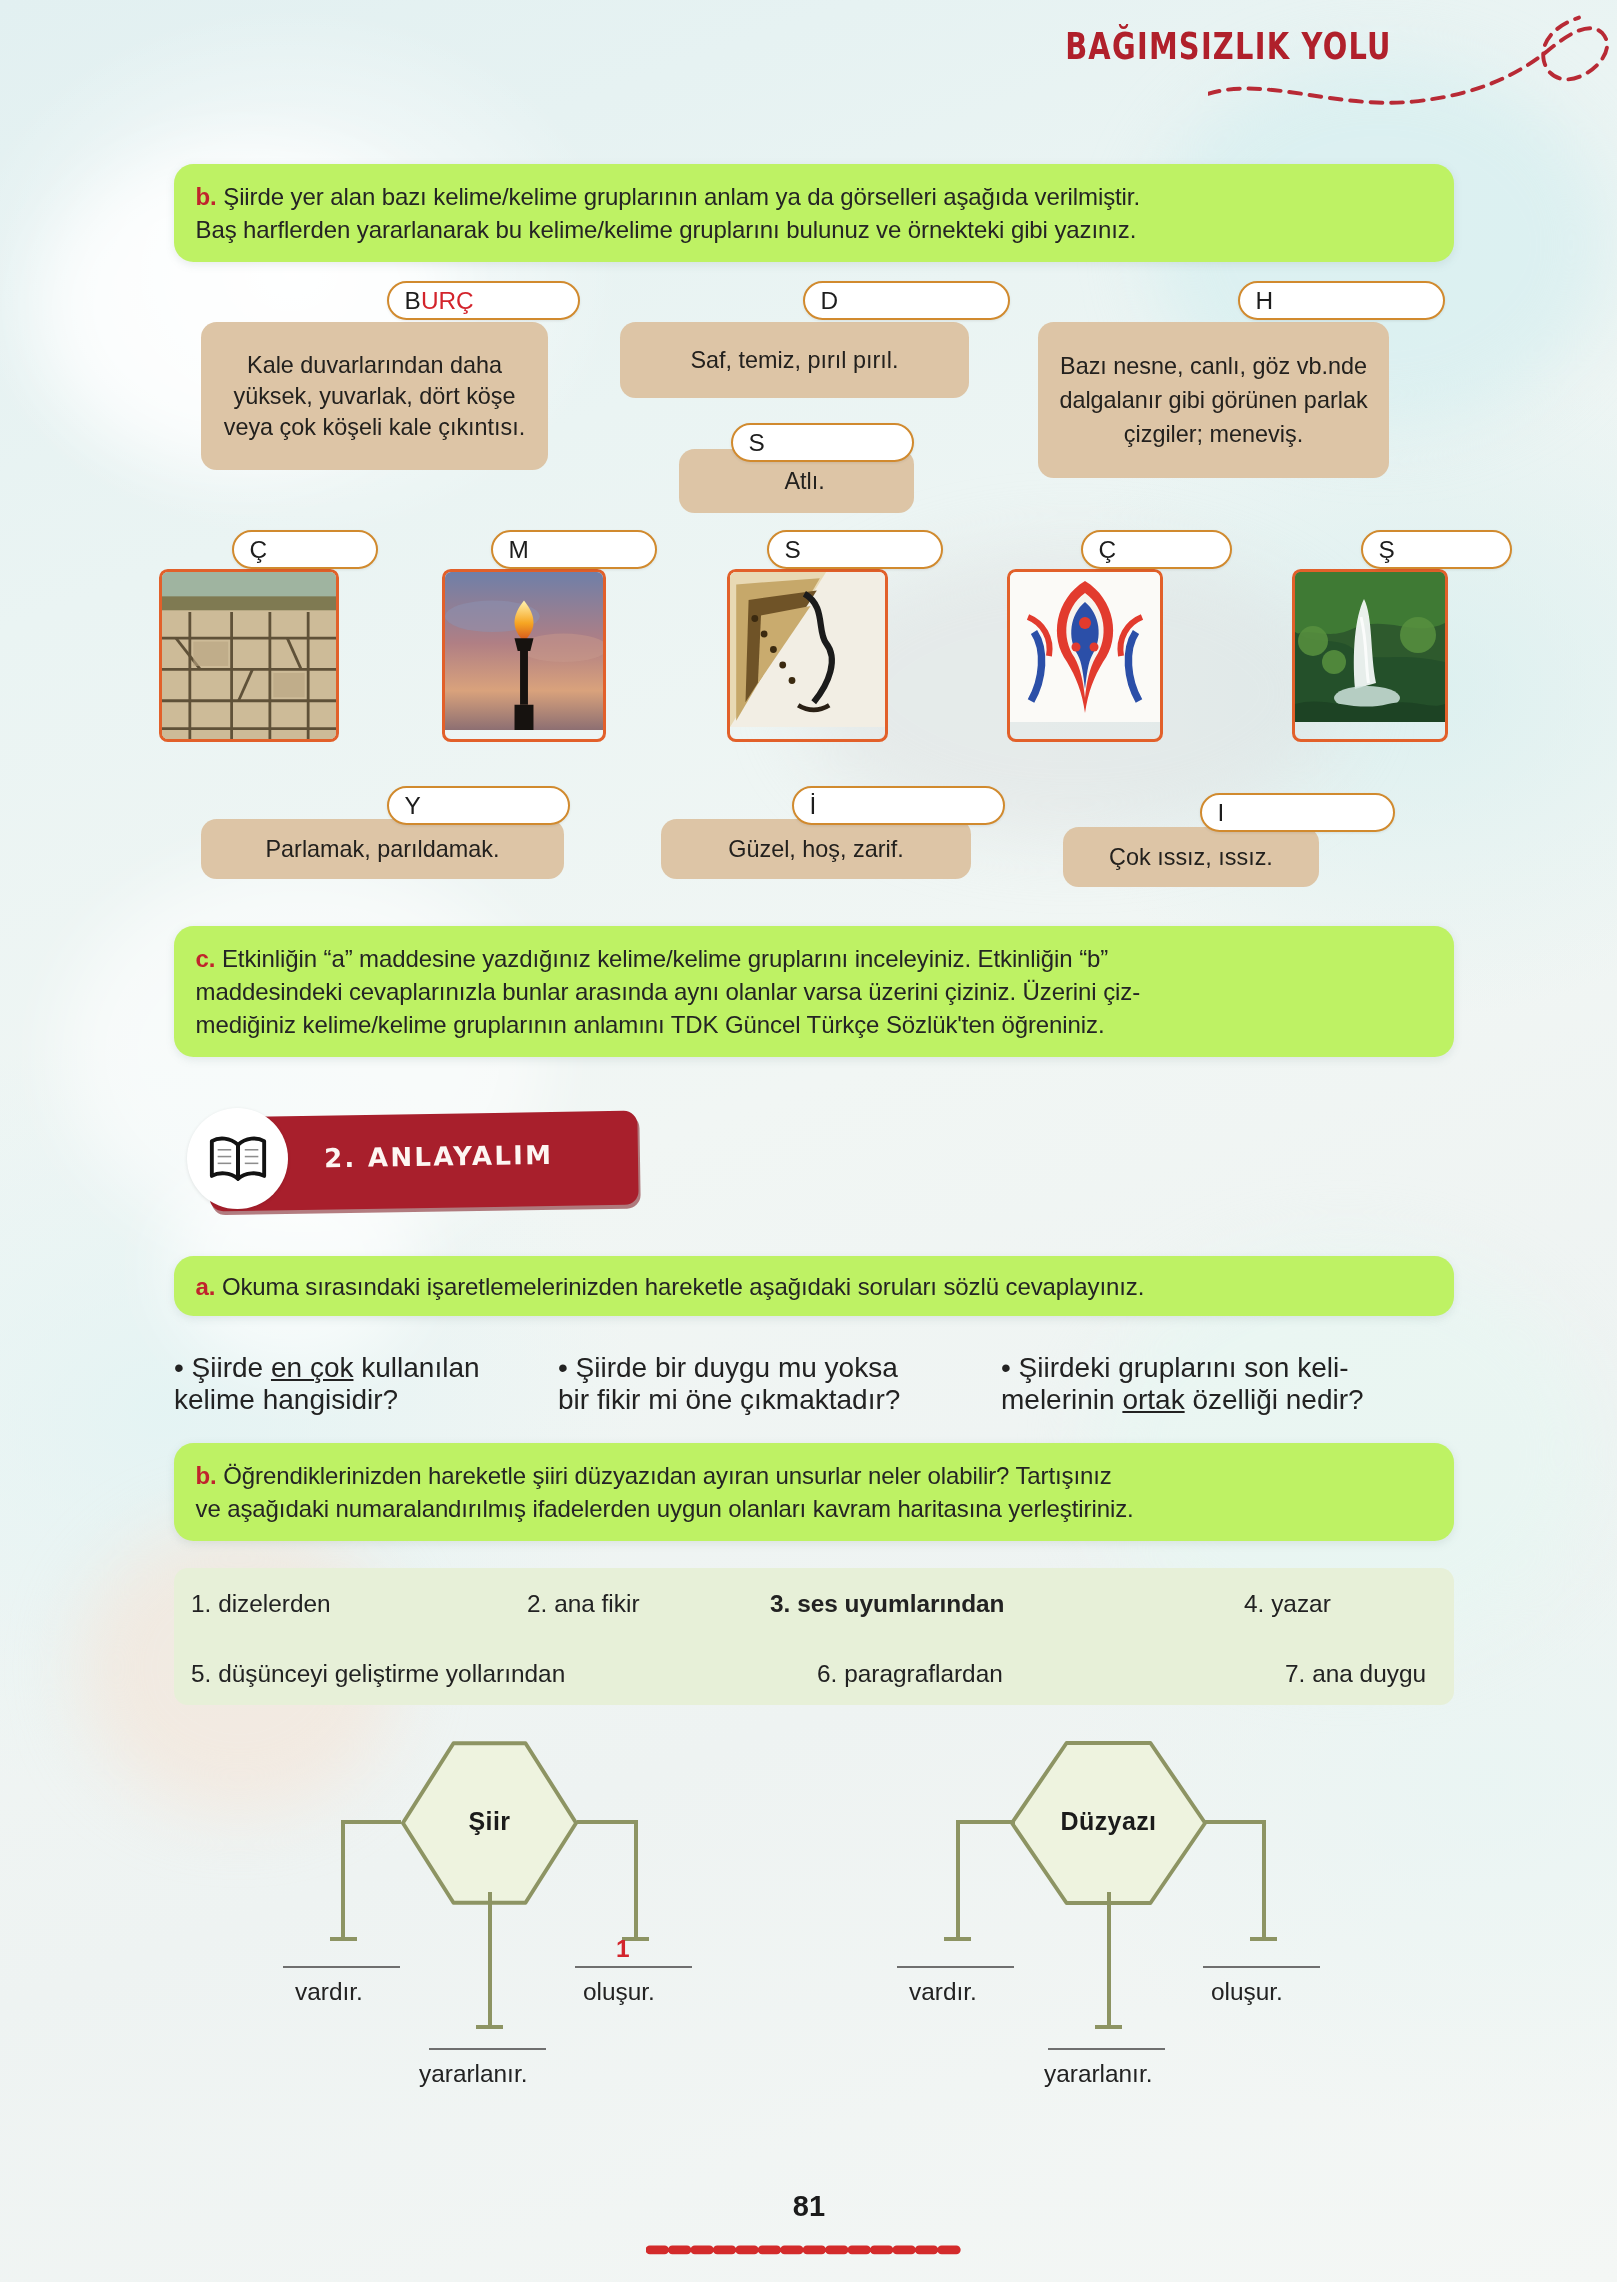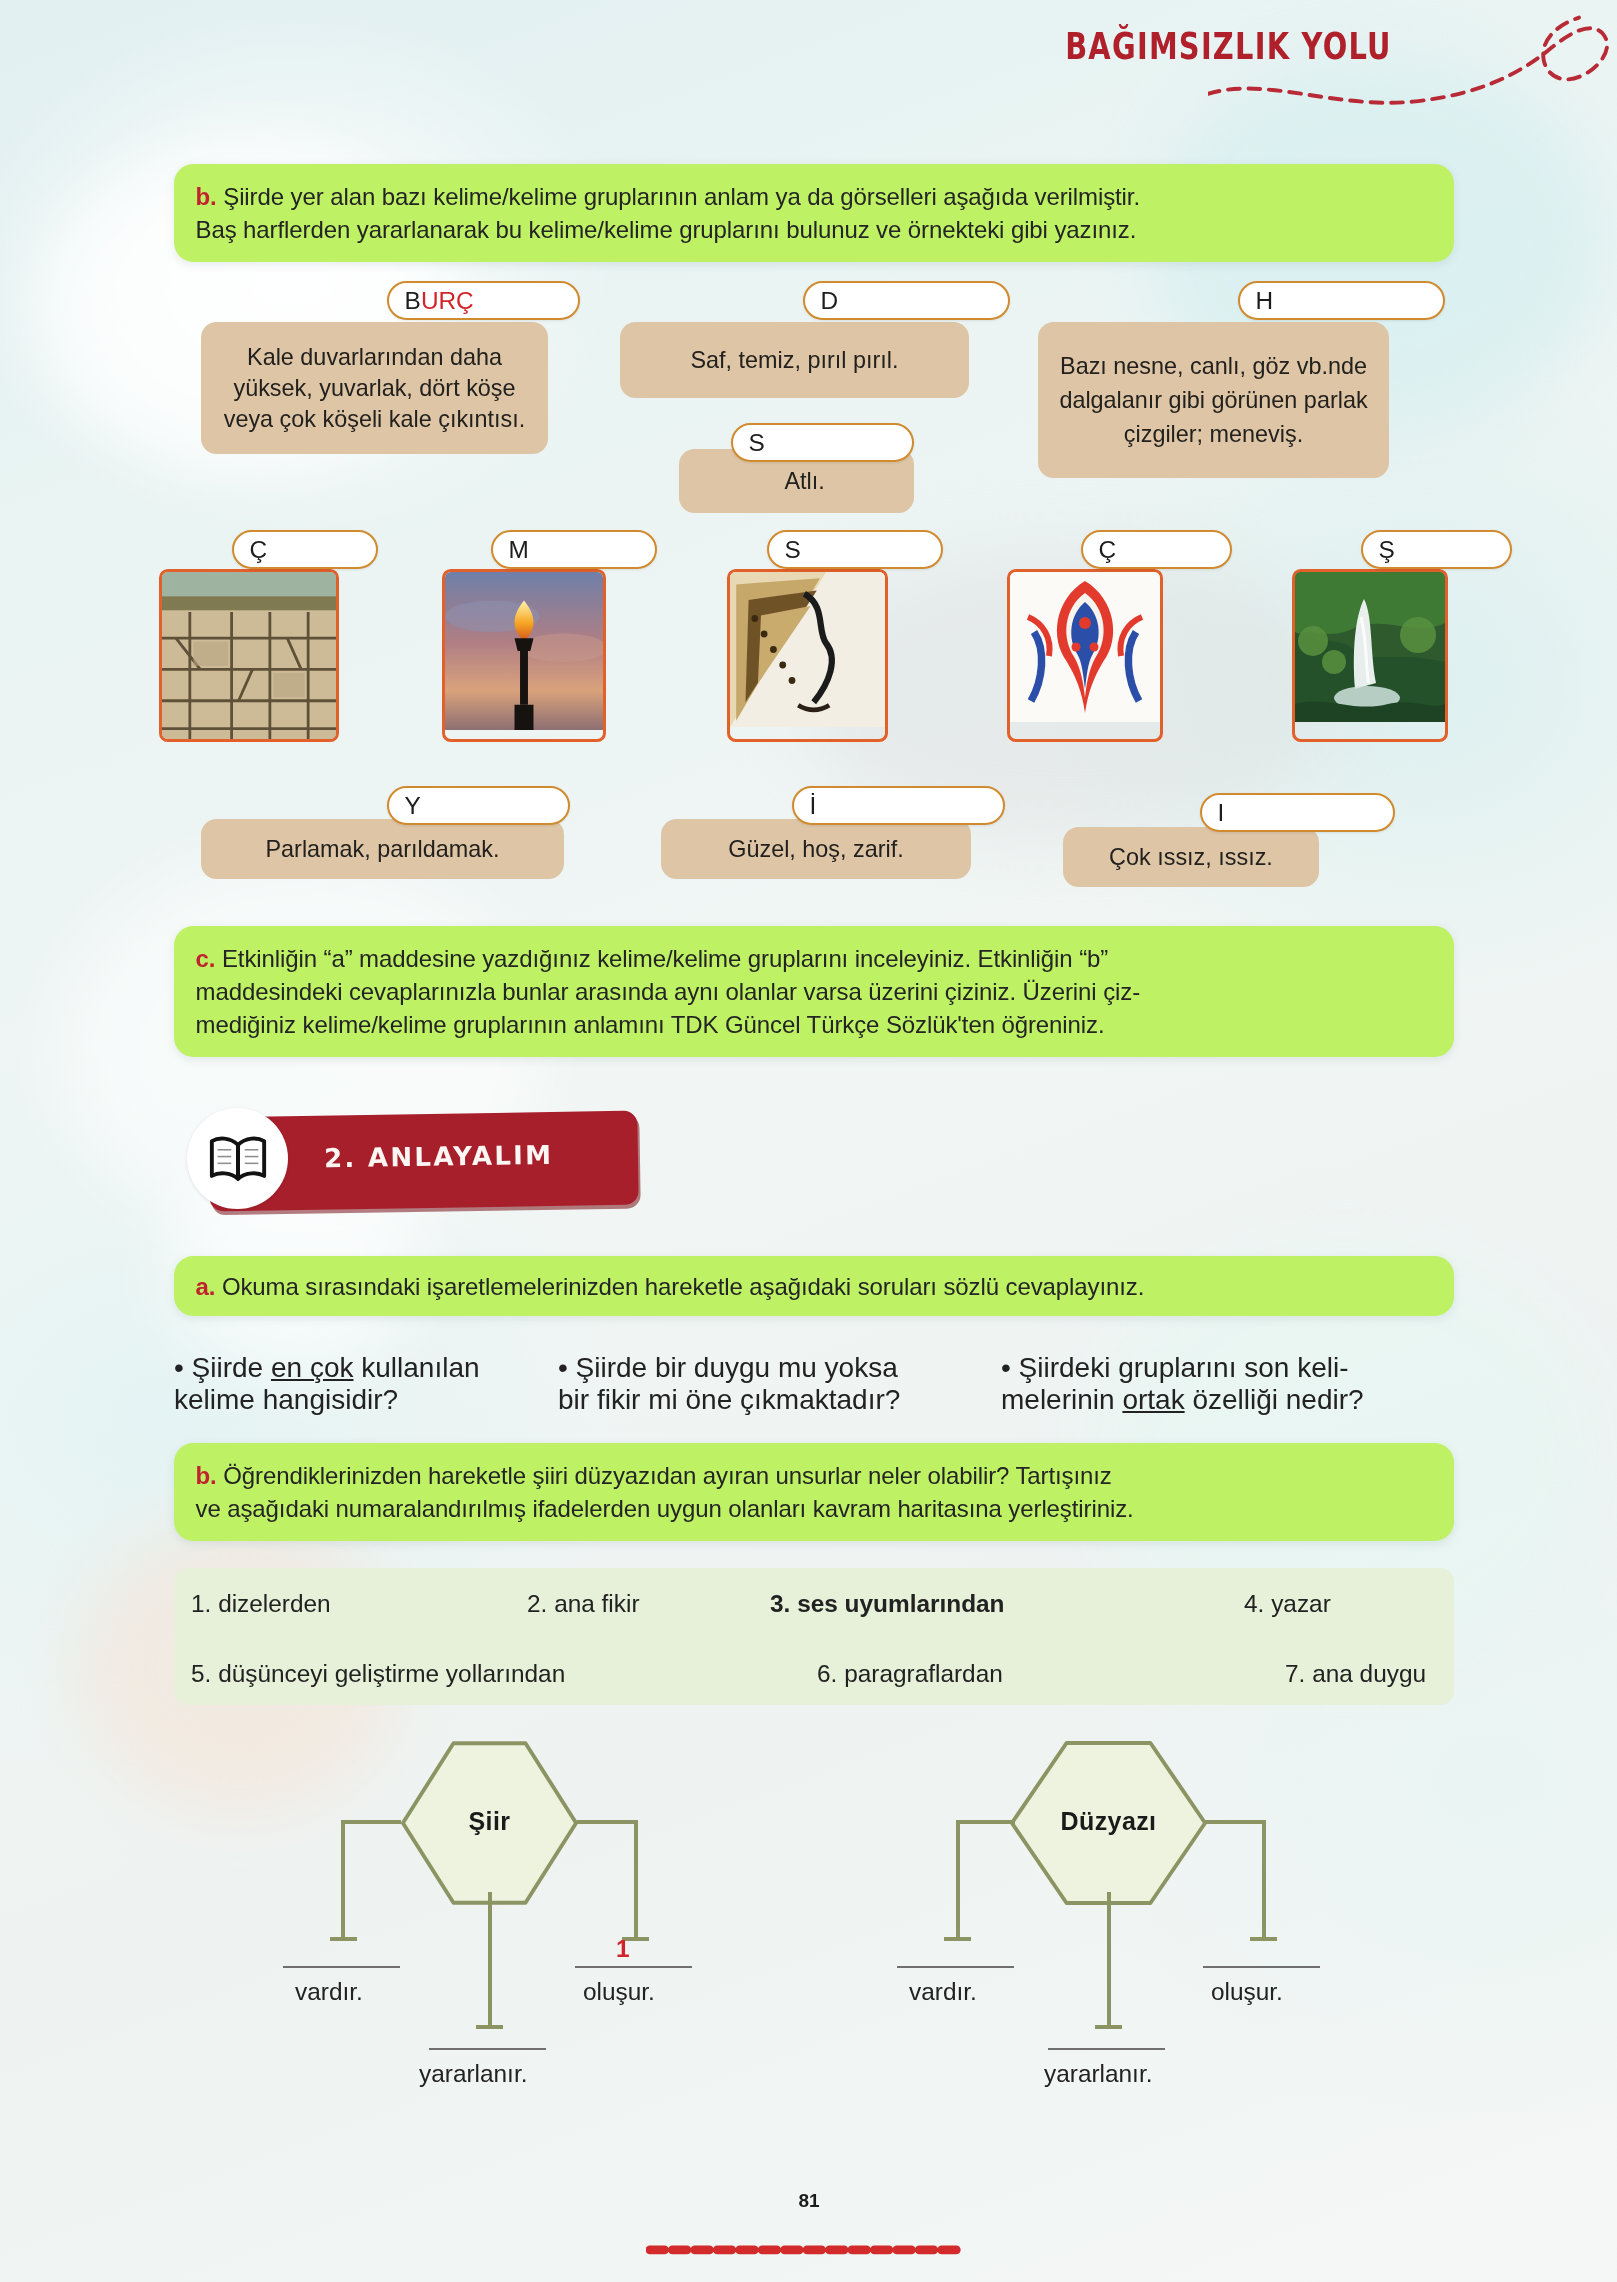--- a/index.html
+++ b/index.html
@@ -202,21 +202,21 @@
     font-weight: 700;
     color: #d3242c;
   }
 
   
   #pagenum {
     position: absolute;
     left: 0; right: 0; top: 2190px;
     text-align: center;
     font-weight: 700;
-    font-size: 19px;
+    font-size: 29px;
     color: #1b1b1b;
   }
   #footer-rule {
     position: absolute;
     left: 646px; top: 2243px;
     width: 322px; height: 13.7px;
   }
 </style>
 </head>
 <body>
@@ -239,21 +239,21 @@
 </div>
 
 <div class="white-card" style="left:174px; top:164px; width:1280px;">
   <div class="body-text">
     <span class="marker">b.</span>
     <span>Şiirde yer alan bazı kelime/kelime gruplarının anlam ya da görselleri aşağıda verilmiştir.</span>
   </div>
   <div class="body-text">Baş harflerden yararlanarak bu kelime/kelime gruplarını bulunuz ve örnekteki gibi yazınız.</div>
 </div>
 
-<div class="defcard" style="left:201px; top:322px; width:347px; height:132px;">
+<div class="defcard" style="left:201px; top:322px; width:347px; height:148px;">
   <span>Kale duvarlarından daha yüksek, yuvarlak, dört köşe veya çok köşeli kale çıkıntısı.</span>
 </div>
 <div class="pill" style="left:387px; top:281px; width:193px;">
   <span>B</span>
     <span class="filled">URÇ</span>
 </div>
 
 <div class="defcard" style="left:620px; top:322px; width:349px; height:76px;">
   <span>Saf, temiz, pırıl pırıl.</span>
 </div>

